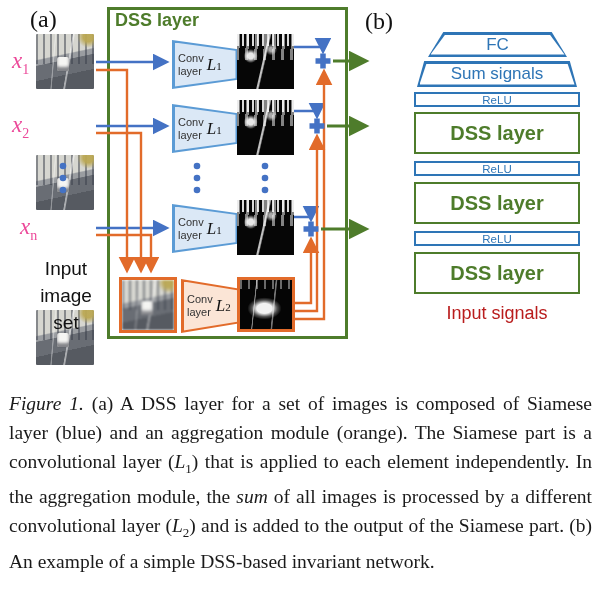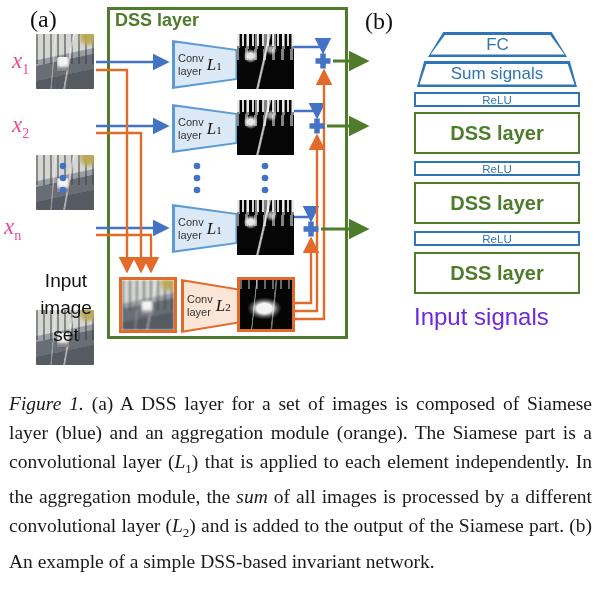--- a/index.html
+++ b/index.html
@@ -62,57 +62,57 @@
   .trap .content{position:absolute;inset:0;display:flex;align-items:center;justify-content:flex-start;
                  padding-left:6px;gap:3px;}
   .convtxt{font-size:11px;line-height:1.15;color:#333;}
   .mvar{font-family:"Liberation Serif",serif;font-style:italic;font-size:17px;color:#111;}
   .mvar-sub{font-family:"Liberation Serif",serif;font-size:11px;color:#111;}
   .blue-trap .bg{background:#5b9bd5;}
   .blue-trap .fg{background:#dbe8f6;}
   .orange-trap .bg{background:#e26b2a;}
   .orange-trap .fg{background:#fbe5d6;}
 
-  #input-set-label{left:28px;top:268px;width:76px;text-align:center;font-size:19px;line-height:1.42;color:#111;}
+  #input-set-label{left:28px;top:256px;width:76px;text-align:center;font-size:19px;line-height:1.42;color:#111;}
 
   
   .btrap{position:absolute;}
   .btrap .bg,.btrap .fg{position:absolute;}
   .btrap .bg{inset:0;}
   .btrap .fg{inset:2.5px;background:#fff;}
   .btrap .content{position:absolute;inset:0;display:flex;align-items:center;justify-content:center;}
   #fc-trap .bg,#fc-trap .fg{clip-path:polygon(11% 0,89% 0,100% 100%,0 100%);}
   #sumpool-trap .bg,#sumpool-trap .fg{clip-path:polygon(4.5% 0,95.5% 0,100% 100%,0 100%);}
   .btrap .bg{background:#2e75b6;}
   .b-big-text{font-size:17px;color:#2e75b6;}
   .relu-box{left:414px;width:166px;height:15px;border:2px solid #2e75b6;box-sizing:border-box;
             display:flex;align-items:center;justify-content:center;font-size:11.5px;color:#2e75b6;}
   .dssb-box{left:414px;width:166px;height:42px;border:2.5px solid #4e7c2b;box-sizing:border-box;
             display:flex;align-items:center;justify-content:center;font-size:20px;font-weight:bold;color:#4e7c2b;}
-  #input-signals{left:414px;width:166px;top:303px;font-size:24px;color:#6d28d9;}
+  #input-signals{left:414px;width:166px;top:303px;text-align:center;font-size:18px;color:#b91c1c;}
 
   
   #caption{left:9px;top:390px;width:583px;font-family:"Liberation Serif",serif;font-size:19.5px;
            line-height:28.8px;color:#1a1a1a;text-align:justify;margin:0;}
   #caption sub{font-size:13px;}
   svg.overlay{left:0;top:0;pointer-events:none;}
 </style>
 </head>
 <body>
 
 <div id="page">
 
   <div class="abs panel-label" style="left:30px;top:6px;">(a)</div>
 
   <div class="abs" id="dss-box"></div>
   <div class="abs" id="dss-box-title">DSS layer</div>
 
   <div class="abs xlab" style="left:12px;top:48px;"><span>x</span><sub>1</sub></div>
   <div class="abs xlab" style="left:12px;top:112px;"><span>x</span><sub>2</sub></div>
-  <div class="abs xlab" style="left:4px;top:214px;"><span>x</span><sub>n</sub></div>
+  <div class="abs xlab" style="left:20px;top:214px;"><span>x</span><sub>n</sub></div>
 
   <div class="abs photo" style="left:36px;top:34px;">
     <div class="van"></div>
     </div>
   <div class="abs photo" style="left:36px;top:100px;">
     <div class="van"></div>
     </div>
   <div class="abs photo" style="left:36px;top:200px;">
     <div class="van"></div>
     </div>

